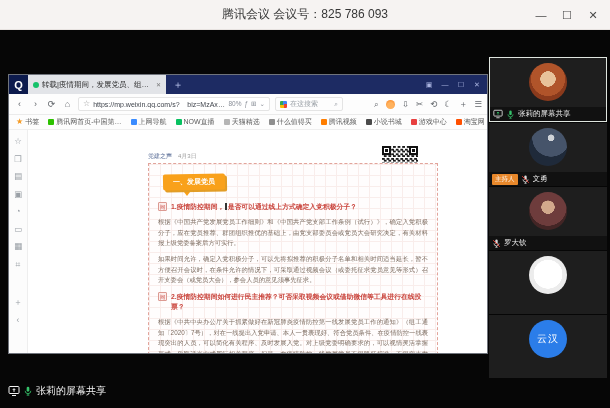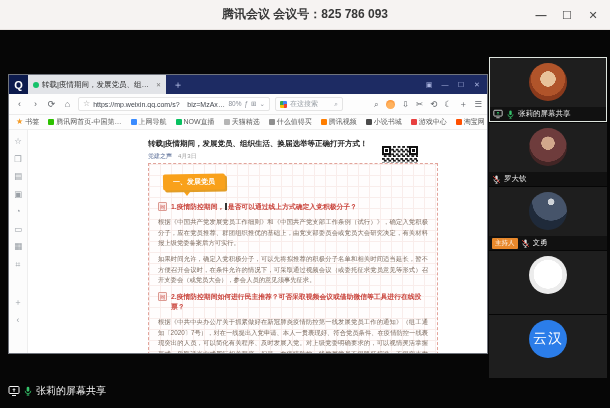--- a/index.html
+++ b/index.html
@@ -4,21 +4,21 @@
 <style>
   html,body{margin:0;padding:0;}
   body{
     width:610px;height:408px;position:relative;overflow:hidden;
     background:#060606;
     font-family:"Liberation Sans","DejaVu Sans",sans-serif;
     box-shadow:inset 0 0 0 1px #c9c9c9;
   }
   
   .titlebar{position:absolute;left:0;top:0;width:100%;height:30px;background:#f6f3f2;
-    display:flex;align-items:center;justify-content:center;font-size:12px;color:#383838;box-sizing:border-box;border-bottom:1px solid #e7e2e0;font-weight:bold;}
+    display:flex;align-items:center;justify-content:center;font-size:12px;color:#383838;box-sizing:border-box;border-bottom:1px solid #e7e2e0;}
   .win-controls{position:absolute;right:4px;top:0;height:30px;display:flex;align-items:center;}
   .win-btn{width:26px;height:30px;display:grid;place-items:center;font-size:11px;color:#4a4a4a;cursor:default;}
   .stage{position:absolute;left:0;top:30px;width:610px;height:378px;background:#060606;}
 
   
   .browser{position:absolute;left:8px;top:44px;width:480px;height:280px;background:#fff;
     box-sizing:border-box;border:1px solid #70747c;display:flex;flex-direction:column;}
   .tabbar{height:19px;background:#1d2b63;display:flex;align-items:center;flex:none;}
   .qlogo{width:19px;height:19px;background:#0d1b4d;color:#fff;font-weight:bold;font-size:11px;display:grid;place-items:center;flex:none;}
   .tab{width:138px;height:19px;background:#e2e4e8;display:flex;align-items:center;gap:3px;padding:0 5px;box-sizing:border-box;}
@@ -87,21 +87,21 @@
 
   
   .psidebar{position:absolute;left:489px;top:27px;width:118px;height:321px;display:flex;flex-direction:column;gap:1px;}
   .ptile{flex:1;background:#1e1e1e;position:relative;overflow:hidden;box-sizing:border-box;}
   .ptile.active{border:1px solid #dfe5df;}
   .pavatar{width:38px;height:38px;border-radius:50%;position:absolute;left:50%;top:5px;transform:translateX(-50%);}
   .av1{background:radial-gradient(circle at 50% 42%,#e8c29a 0 26%,#b0542a 27% 58%,#8a3a1c 59% 100%);}
   .av2{background:radial-gradient(circle at 58% 26%,#cfd3d8 0 9%,#46546a 10% 52%,#1f2a3a 53% 100%);}
   .av3{background:radial-gradient(circle at 50% 40%,#d2a88c 0 22%,#6e3c3c 23% 62%,#432525 63% 100%);}
   .av4{background:radial-gradient(circle at 50% 48%,#ffffff 0 52%,#ececec 53% 78%,#d9d9d9 79% 100%);}
-  .av5{display:grid;place-items:center;color:#fff;font-size:14px;letter-spacing:1px;text-align:right;}
+  .av5{display:grid;place-items:center;color:#fff;font-size:10px;letter-spacing:1px;text-align:right;}
   .plabel{position:absolute;left:0;right:0;bottom:0;height:14px;background:rgba(12,12,12,.72);
     display:flex;align-items:center;gap:3px;padding:0 3px;}
   .pname{font-size:7.5px;color:#ececec;white-space:nowrap;overflow:hidden;text-overflow:ellipsis;}
   .hostbadge{flex:none;background:#e8882b;color:#fff;font-size:6.5px;padding:1px 3px;border-radius:1px;}
   .icwrap{flex:none;display:grid;place-items:center;line-height:0;}
   .expand{color:#cfcfcf;font-size:8px;margin-left:14px;}
 
   
   .banner{position:absolute;left:8px;top:354px;display:flex;align-items:center;gap:3px;color:#f2f2f2;font-size:10px;}
 </style>
@@ -219,21 +219,20 @@
         <span class="side-ic">◔</span>
         <span class="side-ic">▭</span>
         <span class="side-ic">▦</span>
         <span class="side-ic">⌗</span>
         <span class="side-spacer"></span>
         <span class="side-ic">＋</span>
         <span class="side-ic">‹</span>
       </div>
 
       <div class="content">
-        <div class="article-title">转载|疫情期间，发展党员、组织生活、换届选举等正确打开方式！</div>
         <div class="byline">
           <span class="account">党建之声</span>
           <span class="pubdate">4月3日</span>
         </div>
 
         <div class="qrblock">
           <div class="qr">
               <i class="tl"></i>
               <i class="tr"></i>
               <i class="bl"></i>
@@ -282,47 +281,47 @@
               <rect x="4.4" y="0.8" width="3.2" height="6" rx="1.6" fill="#35c26a"></rect>
               <path d="M2.6 5.8a3.4 3.4 0 0 0 6.8 0" fill="none" stroke="#35c26a"></path>
               <path d="M6 9.4v1.6M4.4 11h3.2" stroke="#35c26a"></path>
             </svg>
         </span>
         <span class="pname">张莉的屏幕共享</span>
       </div>
     </div>
 
     <div class="ptile">
-      <div class="pavatar av3"></div>
-      <div class="plabel">
-        <span class="icwrap">
-          <svg width="9" height="9" viewBox="0 0 12 12">
-              <rect x="4.4" y="0.8" width="3.2" height="6" rx="1.6" fill="#dcdcdc"></rect>
-              <path d="M2.6 5.8a3.4 3.4 0 0 0 6.8 0" fill="none" stroke="#dcdcdc"></path>
-              <path d="M6 9.4v1.6M4.4 11h3.2" stroke="#dcdcdc"></path>
-              <path d="M1.6 1.6L10.4 10.4" stroke="#e03b30" stroke-width="1.3"></path>
-            </svg>
-        </span>
-        <span class="pname">罗大钦</span>
-      </div>
-    </div>
-
-    <div class="ptile">
       <div class="pavatar av2"></div>
       <div class="plabel">
         <span class="hostbadge">主持人</span>
         <span class="icwrap">
           <svg width="9" height="9" viewBox="0 0 12 12">
               <rect x="4.4" y="0.8" width="3.2" height="6" rx="1.6" fill="#dcdcdc"></rect>
               <path d="M2.6 5.8a3.4 3.4 0 0 0 6.8 0" fill="none" stroke="#dcdcdc"></path>
               <path d="M6 9.4v1.6M4.4 11h3.2" stroke="#dcdcdc"></path>
               <path d="M1.6 1.6L10.4 10.4" stroke="#e03b30" stroke-width="1.3"></path>
             </svg>
         </span>
         <span class="pname">文勇</span>
+      </div>
+    </div>
+
+    <div class="ptile">
+      <div class="pavatar av3"></div>
+      <div class="plabel">
+        <span class="icwrap">
+          <svg width="9" height="9" viewBox="0 0 12 12">
+              <rect x="4.4" y="0.8" width="3.2" height="6" rx="1.6" fill="#dcdcdc"></rect>
+              <path d="M2.6 5.8a3.4 3.4 0 0 0 6.8 0" fill="none" stroke="#dcdcdc"></path>
+              <path d="M6 9.4v1.6M4.4 11h3.2" stroke="#dcdcdc"></path>
+              <path d="M1.6 1.6L10.4 10.4" stroke="#e03b30" stroke-width="1.3"></path>
+            </svg>
+        </span>
+        <span class="pname">罗大钦</span>
       </div>
     </div>
 
     <div class="ptile">
       <div class="pavatar av4"></div>
     </div>
 
     <div class="ptile">
       <div class="pavatar av5" style="background: rgb(43, 125, 233);">云汉</div>
     </div>

